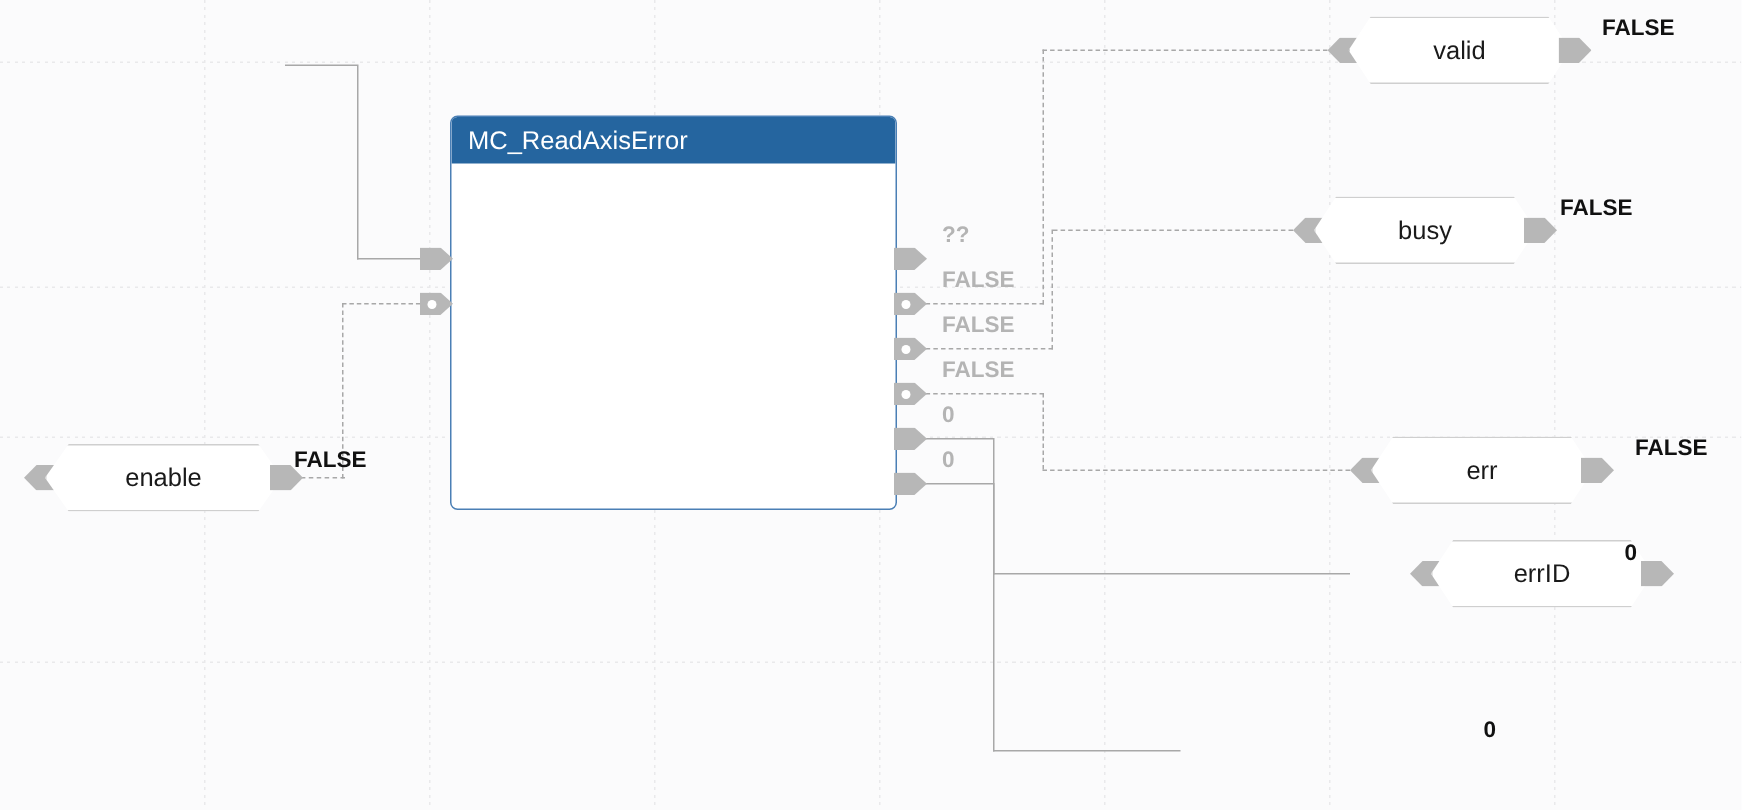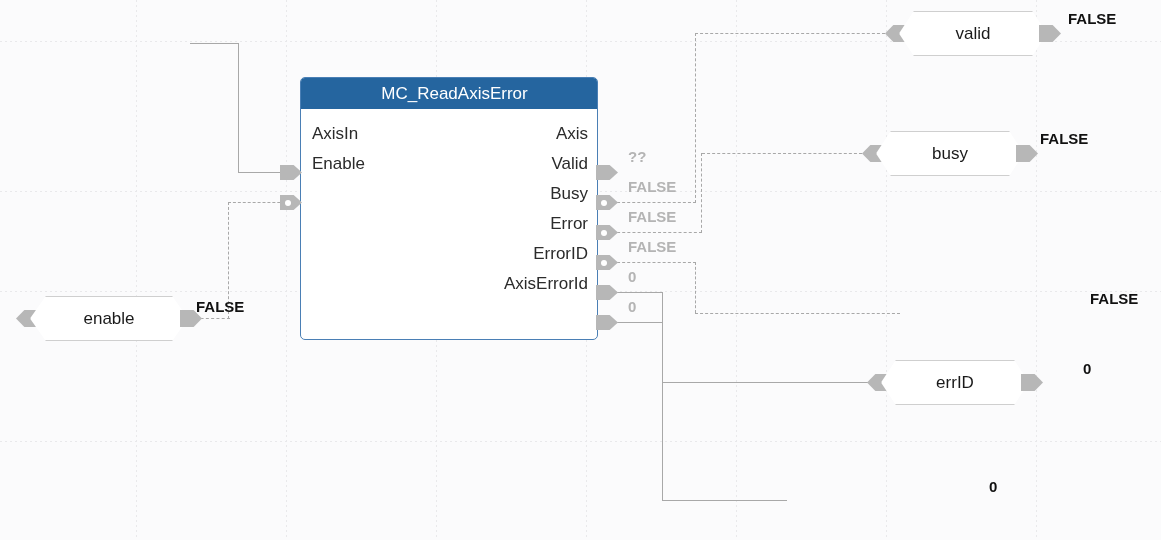--- a/index.html
+++ b/index.html
@@ -212,45 +212,23 @@
     <div class="wire-v" style="left:662px; top:292px; height:91px;"></div>
     <div class="wire-h" style="left:662px; top:382px; width:238px;"></div>
   </div>
 
   <div>
     <div class="wire-h" style="left:612px; top:322px; width:50px;"></div>
     <div class="wire-v" style="left:662px; top:322px; height:179px;"></div>
     <div class="wire-h" style="left:662px; top:500px; width:125px;"></div>
   </div>
 
-  <div class="fb" id="fb" style="left:300px; top:77px; width:298px; height:263px;text-align:center;">
+  <div class="fb" id="fb" style="left:300px; top:77px; width:298px; height:263px;">
     <div class="fb-header">MC_ReadAxisError</div>
 
-    <div class="fb-ports">
-      <div class="port-row">
-        <span class="port-in">AxisIn</span>
-        <span class="port-out">Axis</span>
-      </div>
-      <div class="port-row">
-        <span class="port-in">Enable</span>
-        <span class="port-out">Valid</span>
-      </div>
-      <div class="port-row">
-        <span class="port-out">Busy</span>
-      </div>
-      <div class="port-row">
-        <span class="port-out">Error</span>
-      </div>
-      <div class="port-row">
-        <span class="port-out">ErrorID</span>
-      </div>
-      <div class="port-row">
-        <span class="port-out">AxisErrorId</span>
-      </div>
-    </div>
   </div>
 
   <div class="pin" style="left:280px; top:165px;"></div>
   <div class="pin bool" style="left:280px; top:195px;"></div>
 
   <div class="pin" style="left:596px; top:165px;"></div>
   <div class="pin bool" style="left:596px; top:195px;"></div>
   <div class="pin bool" style="left:596px; top:225px;"></div>
   <div class="pin bool" style="left:596px; top:255px;"></div>
   <div class="pin" style="left:596px; top:285px;"></div>
@@ -278,23 +256,28 @@
   </div>
   <div class="val" style="left:1068px; top:10px;">FALSE</div>
 
   <div class="varbox" style="left:876px; top:131px; width:148px;">
     <div class="var-pin-l"></div>
     <div class="var-hex" style="width:148px;">busy</div>
     <div class="var-pin-r"></div>
   </div>
   <div class="val" style="left:1040px; top:130px;">FALSE</div>
 
+  <div class="varbox" style="left:914px; top:291px; width:148px;">
+    <div class="var-pin-l"></div>
+    <div class="var-hex" style="width:148px;">err</div>
+    <div class="var-pin-r"></div>
+  </div>
   <div class="val" style="left:1090px; top:290px;">FALSE</div>
 
-  <div class="varbox" style="left:881px; top:360px; width:148px;">
+  <div class="varbox" style="left:954px; top:360px; width:148px;">
     <div class="var-pin-l"></div>
     <div class="var-hex" style="width:148px;">errID</div>
     <div class="var-pin-r"></div>
   </div>
   <div class="val" style="left:1083px; top:360px;">0</div>
 
   <div class="val" style="left:989px; top:478px;">0</div>
 
 </div>
 

